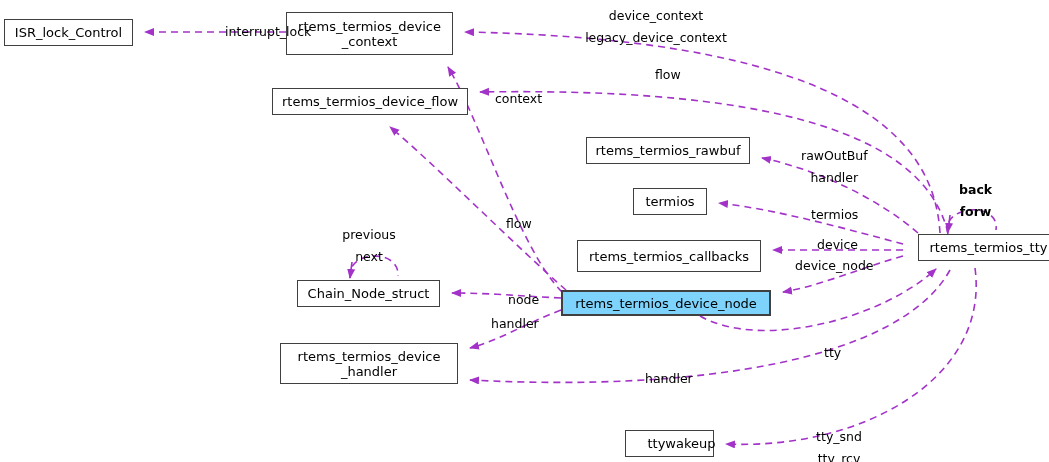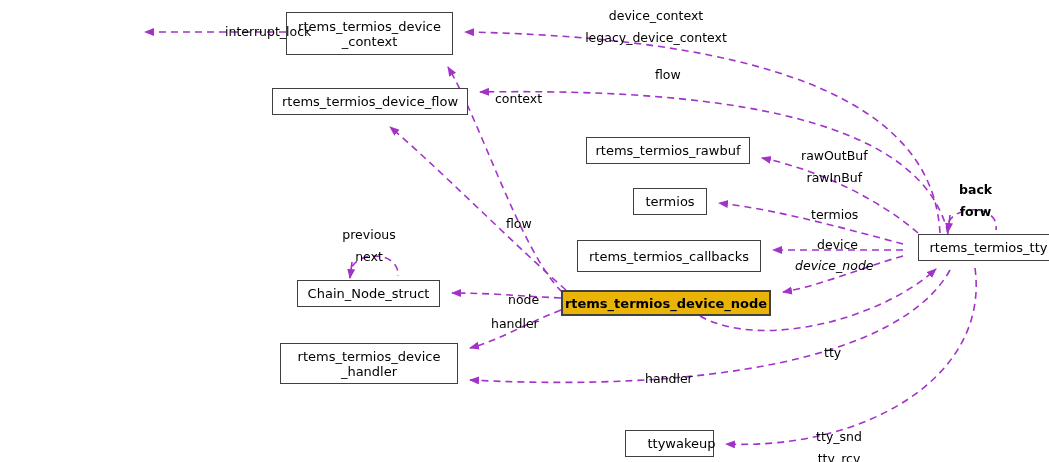--- a/index.html
+++ b/index.html
@@ -21,24 +21,23 @@
     font-size:13px;
     line-height:15px;
     display:flex;
     align-items:center;
     justify-content:center;
     text-align:center;
     white-space:pre;
     letter-spacing:0px;
   }
   .node.hl{
-    background:#eab308;
+    background:#7dd3fc;
     border:1px solid #404040;
     box-shadow:0 0 0 1px #404040 inset;
-    font-weight:bold;
   }
   .node .nlabel{display:block;}
 
   .elabel{
     position:absolute;
     font-size:12.5px;
     line-height:22px;
     color:#000000;
     white-space:pre;
     text-align:center;
@@ -87,20 +86,23 @@
       <path d="M561,310 C520,326 500,340 470,348"></path>
 
       <path d="M700,316 C760,350 880,320 936,269"></path>
 
       <path d="M950,270 C900,360 700,392 470,380"></path>
 
       <path d="M975,268 C990,380 860,450 726,444"></path>
     </g>
   </svg>
 
+  <div class="node" style="left:4px;top:19px;width:129px;height:27px;">
+    <span class="nlabel">ISR_lock_Control</span>
+  </div>
 
   <div class="node" style="left:286px;top:12px;width:167px;height:43px;">
     <span class="nlabel">rtems_termios_device
 _context</span>
   </div>
 
   <div class="node" style="left:272px;top:88px;width:196px;height:27px;">
     <span class="nlabel">rtems_termios_device_flow</span>
   </div>
 
@@ -136,26 +138,26 @@
   <div class="node" style="left:625px;top:430px;width:89px;height:27px;padding-left:24px;">
     <span class="nlabel">ttywakeup</span>
   </div>
 
   <div class="elabel" style="left:196px;top:21px;margin-left:29px;">interrupt_lock</div>
   <div class="elabel" style="left:563px;top:5px;width:186px;">device_context
 legacy_device_context</div>
   <div class="elabel" style="left:655px;top:64px;">flow</div>
   <div class="elabel" style="left:495px;top:88px;">context</div>
   <div class="elabel" style="left:801px;top:145px;">rawOutBuf
-rawInBuf</div>
+handler</div>
   <div class="elabel" style="left:811px;top:204px;">termios</div>
   <div class="elabel" style="left:959px;top:179px;font-weight:bold;">back
 forw</div>
   <div class="elabel" style="left:817px;top:234px;text-align:center;">device</div>
-  <div class="elabel" style="left:795px;top:255px;font-style:italic;">device_node</div>
+  <div class="elabel" style="left:795px;top:255px;">device_node</div>
   <div class="elabel" style="left:506px;top:213px;">flow</div>
   <div class="elabel" style="left:336px;top:224px;width:66px;text-align:center;">previous
 next</div>
   <div class="elabel" style="left:508px;top:281px;margin-top:8px;">node</div>
   <div class="elabel" style="left:491px;top:313px;">handler</div>
   <div class="elabel" style="left:824px;top:318px;margin-top:24px;">tty</div>
   <div class="elabel" style="left:645px;top:368px;">handler</div>
   <div class="elabel" style="left:808px;top:398px;width:62px;margin-top:28px;">tty_snd
 tty_rcv</div>
 

